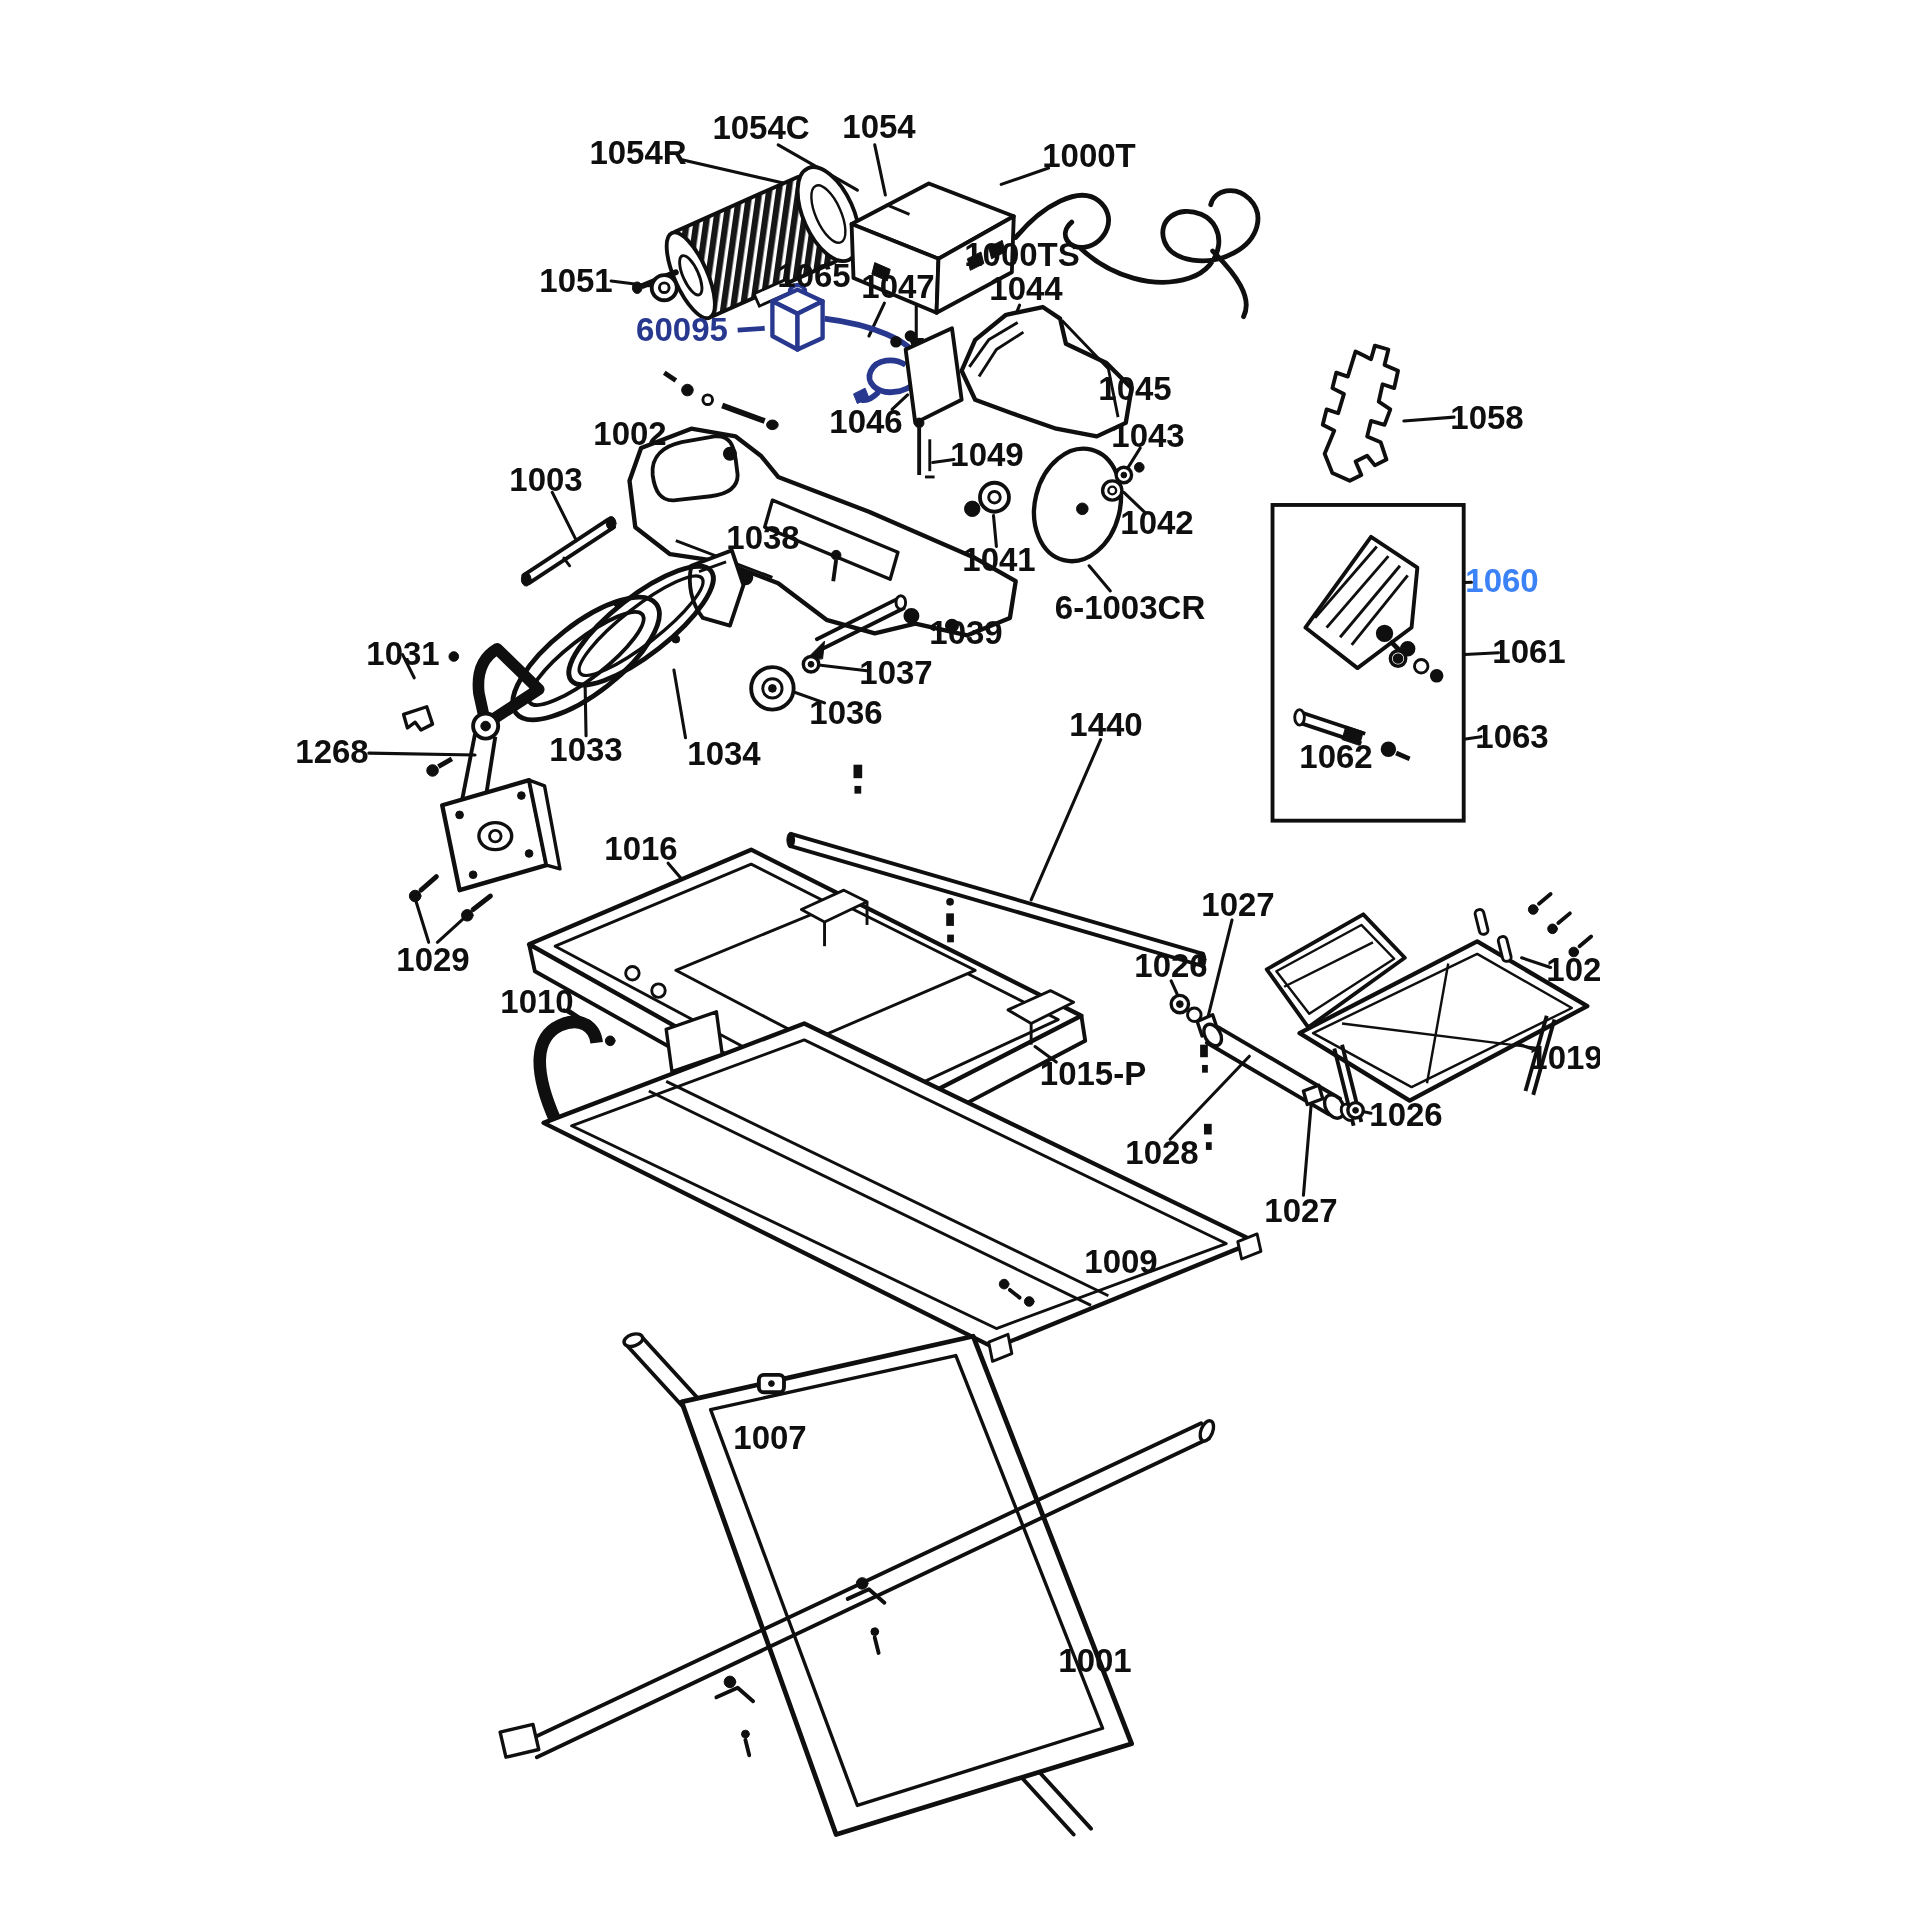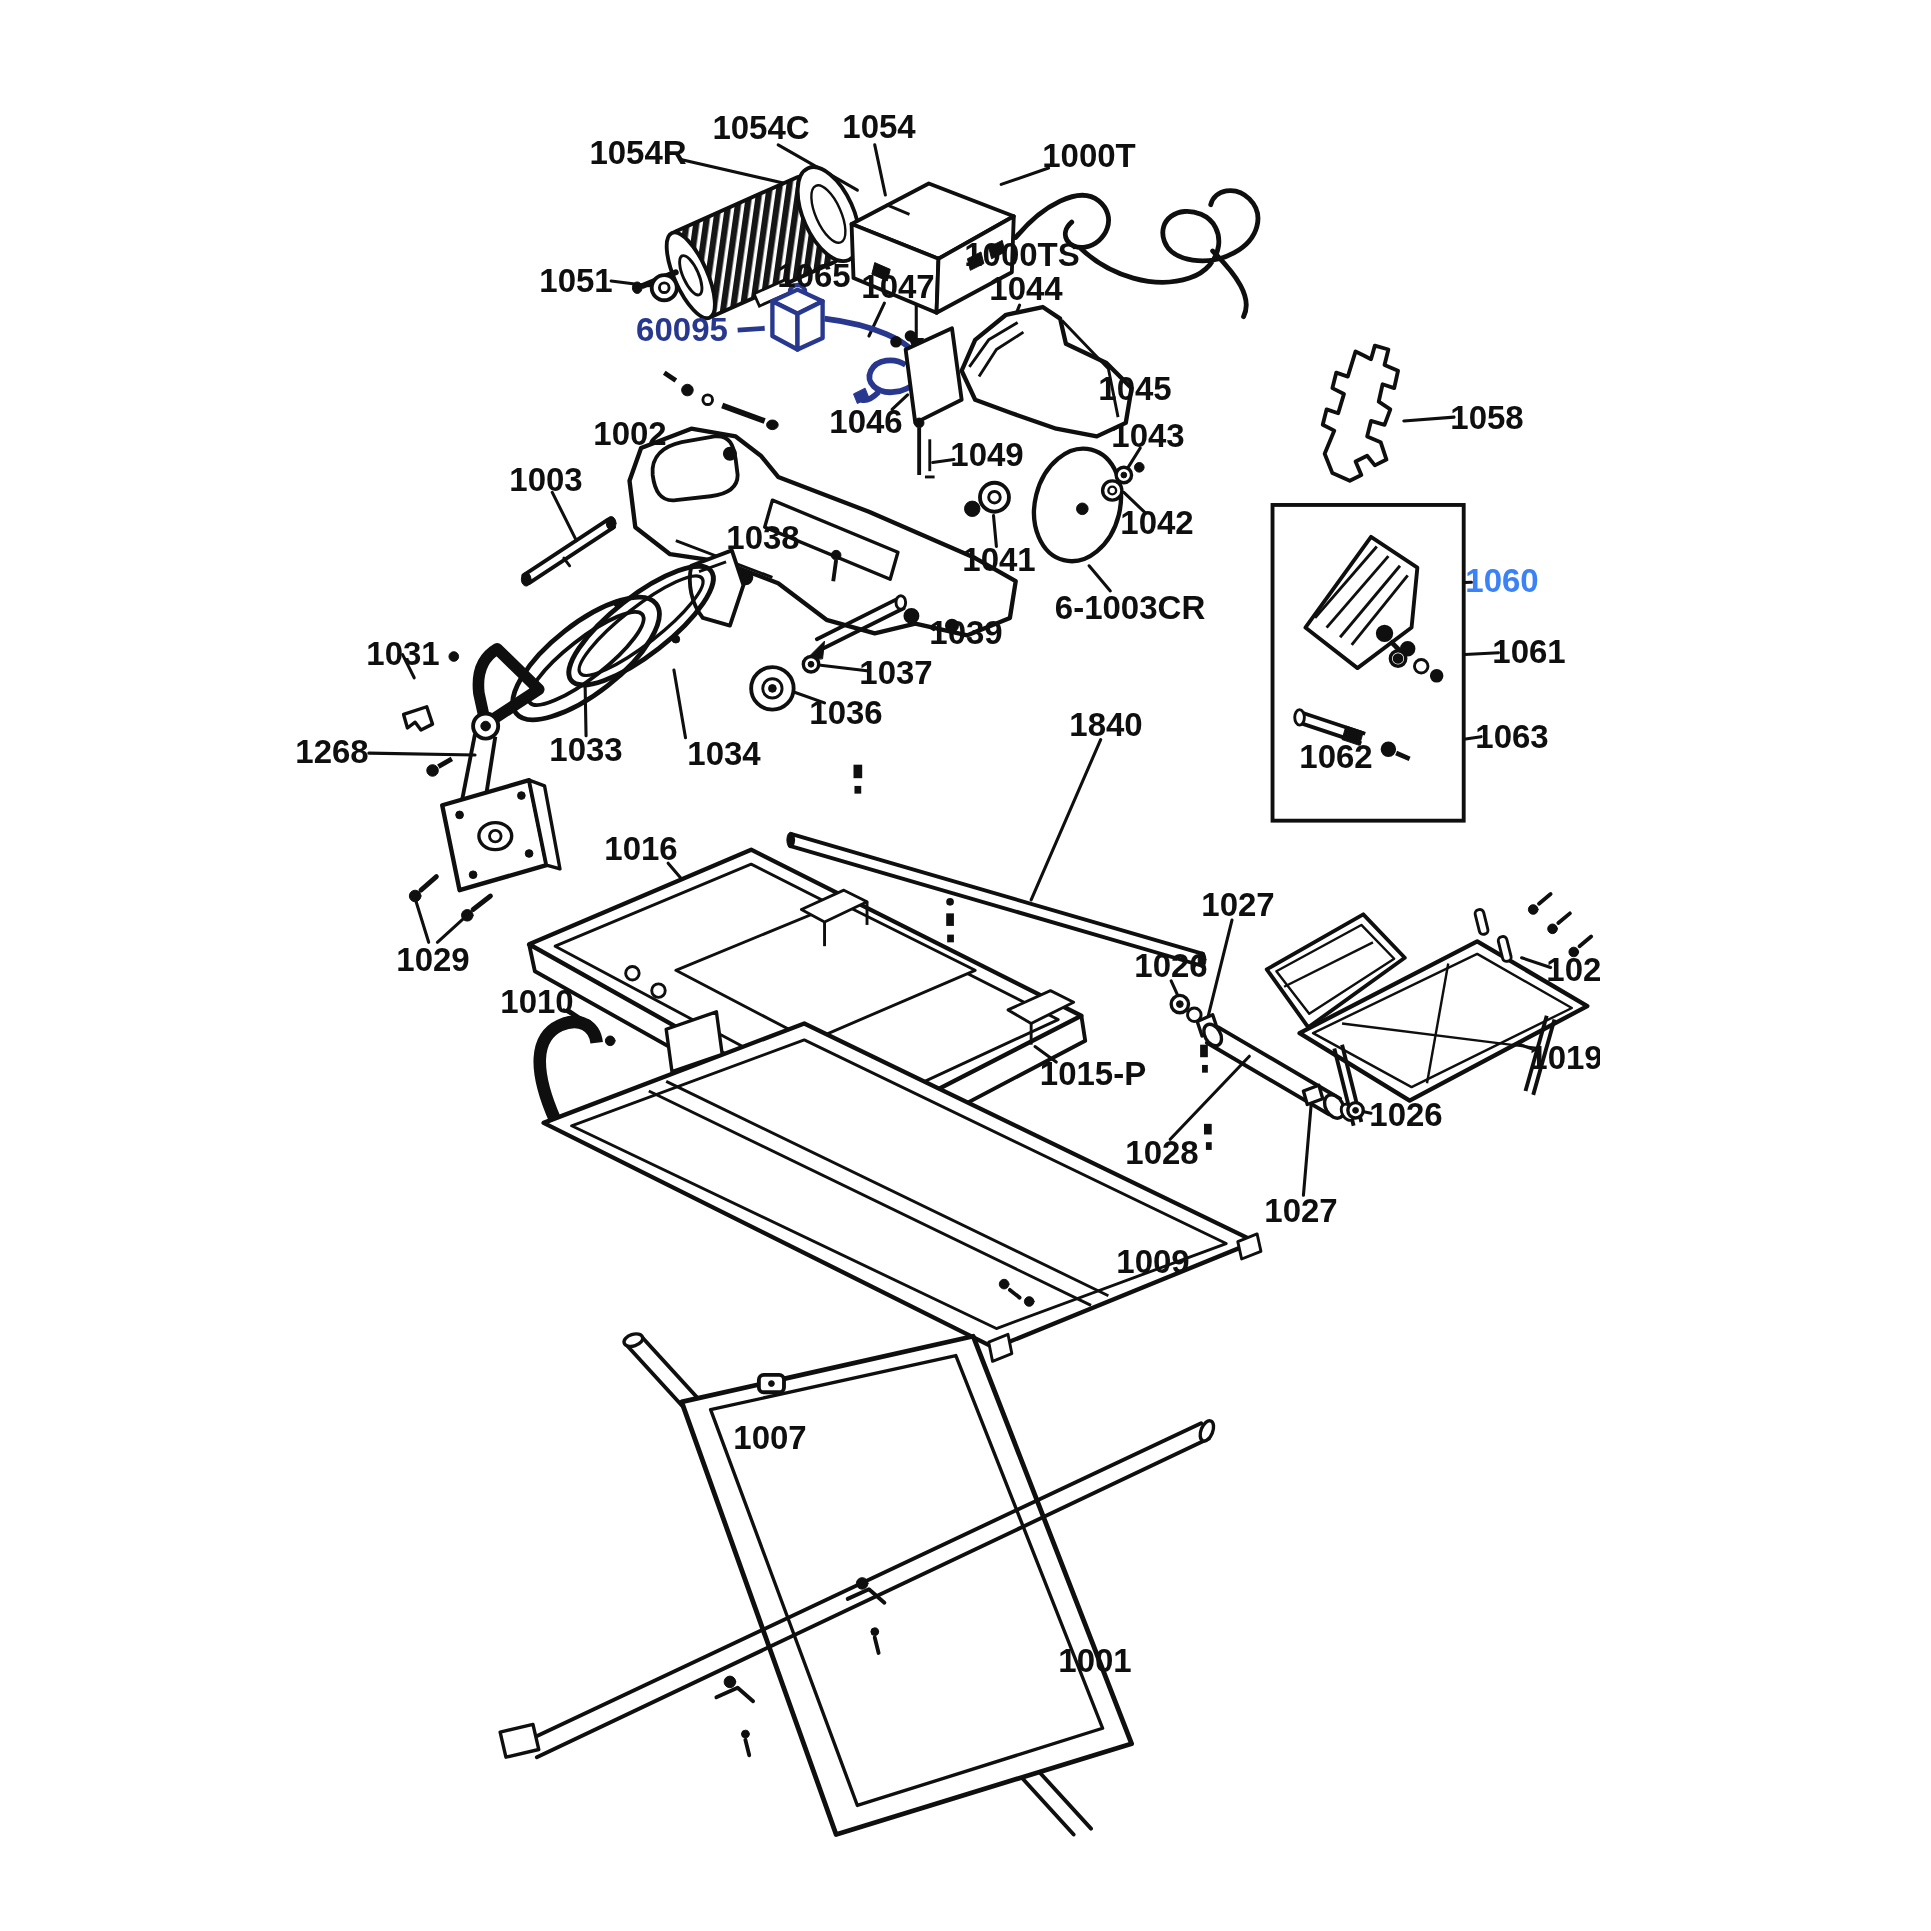--- a/index.html
+++ b/index.html
@@ -456,30 +456,30 @@
       <div class="part-label" style="left: 1529px; top: 652px; color: rgb(15, 15, 15);">1061</div>
       <div class="part-label" style="left: 1336px; top: 757px; color: rgb(15, 15, 15);">1062</div>
       <div class="part-label" style="left: 1512px; top: 737px; color: rgb(15, 15, 15);">1063</div>
       <div class="part-label" style="left: 403px; top: 654px; color: rgb(15, 15, 15);">1031</div>
       <div class="part-label" style="left: 332px; top: 752px; color: rgb(15, 15, 15);">1268</div>
       <div class="part-label" style="left: 586px; top: 750px; color: rgb(15, 15, 15);">1033</div>
       <div class="part-label" style="left: 683px; top: 754px; color: rgb(15, 15, 15); margin-left: 41px;">1034</div>
       <div class="part-label" style="left: 966px; top: 633px; color: rgb(15, 15, 15);">1039</div>
       <div class="part-label" style="left: 896px; top: 673px; color: rgb(15, 15, 15);">1037</div>
       <div class="part-label" style="left: 846px; top: 713px; color: rgb(15, 15, 15);">1036</div>
-      <div class="part-label" style="left: 1106px; top: 725px; color: rgb(15, 15, 15);">1840</div>
+      <div class="part-label" style="left: 1106px; top: 725px; color: rgb(15, 15, 15);">1440</div>
       <div class="part-label" style="left: 433px; top: 960px; color: rgb(15, 15, 15);">1029</div>
       <div class="part-label" style="left: 641px; top: 849px; color: rgb(15, 15, 15);">1016</div>
       <div class="part-label" style="left: 537px; top: 1002px; color: rgb(15, 15, 15);">1010</div>
       <div class="part-label" style="left: 1171px; top: 966px; color: rgb(15, 15, 15);">1026</div>
       <div class="part-label" style="left: 1238px; top: 905px; color: rgb(15, 15, 15);">1027</div>
       <div class="part-label" style="left: 1583px; top: 970px; color: rgb(15, 15, 15);">1025</div>
       <div class="part-label" style="left: 1566px; top: 1058px; color: rgb(15, 15, 15);">1019</div>
       <div class="part-label" style="left: 1093px; top: 1074px; color: rgb(15, 15, 15);">1015-P</div>
       <div class="part-label" style="left: 1406px; top: 1115px; color: rgb(15, 15, 15);">1026</div>
       <div class="part-label" style="left: 1162px; top: 1153px; color: rgb(15, 15, 15);">1028</div>
       <div class="part-label" style="left: 1301px; top: 1211px; color: rgb(15, 15, 15);">1027</div>
-      <div class="part-label" style="left: 1121px; top: 1262px; color: rgb(15, 15, 15); margin-left: 32px;">1009</div>
+      <div class="part-label" style="left: 1121px; top: 1262px; color: rgb(15, 15, 15);">1009</div>
       <div class="part-label" style="left: 770px; top: 1438px; color: rgb(15, 15, 15);">1007</div>
       <div class="part-label" style="left: 1095px; top: 1661px; color: rgb(15, 15, 15);">1001</div>
     </div>
 </div>
 
 
 </body></html>

